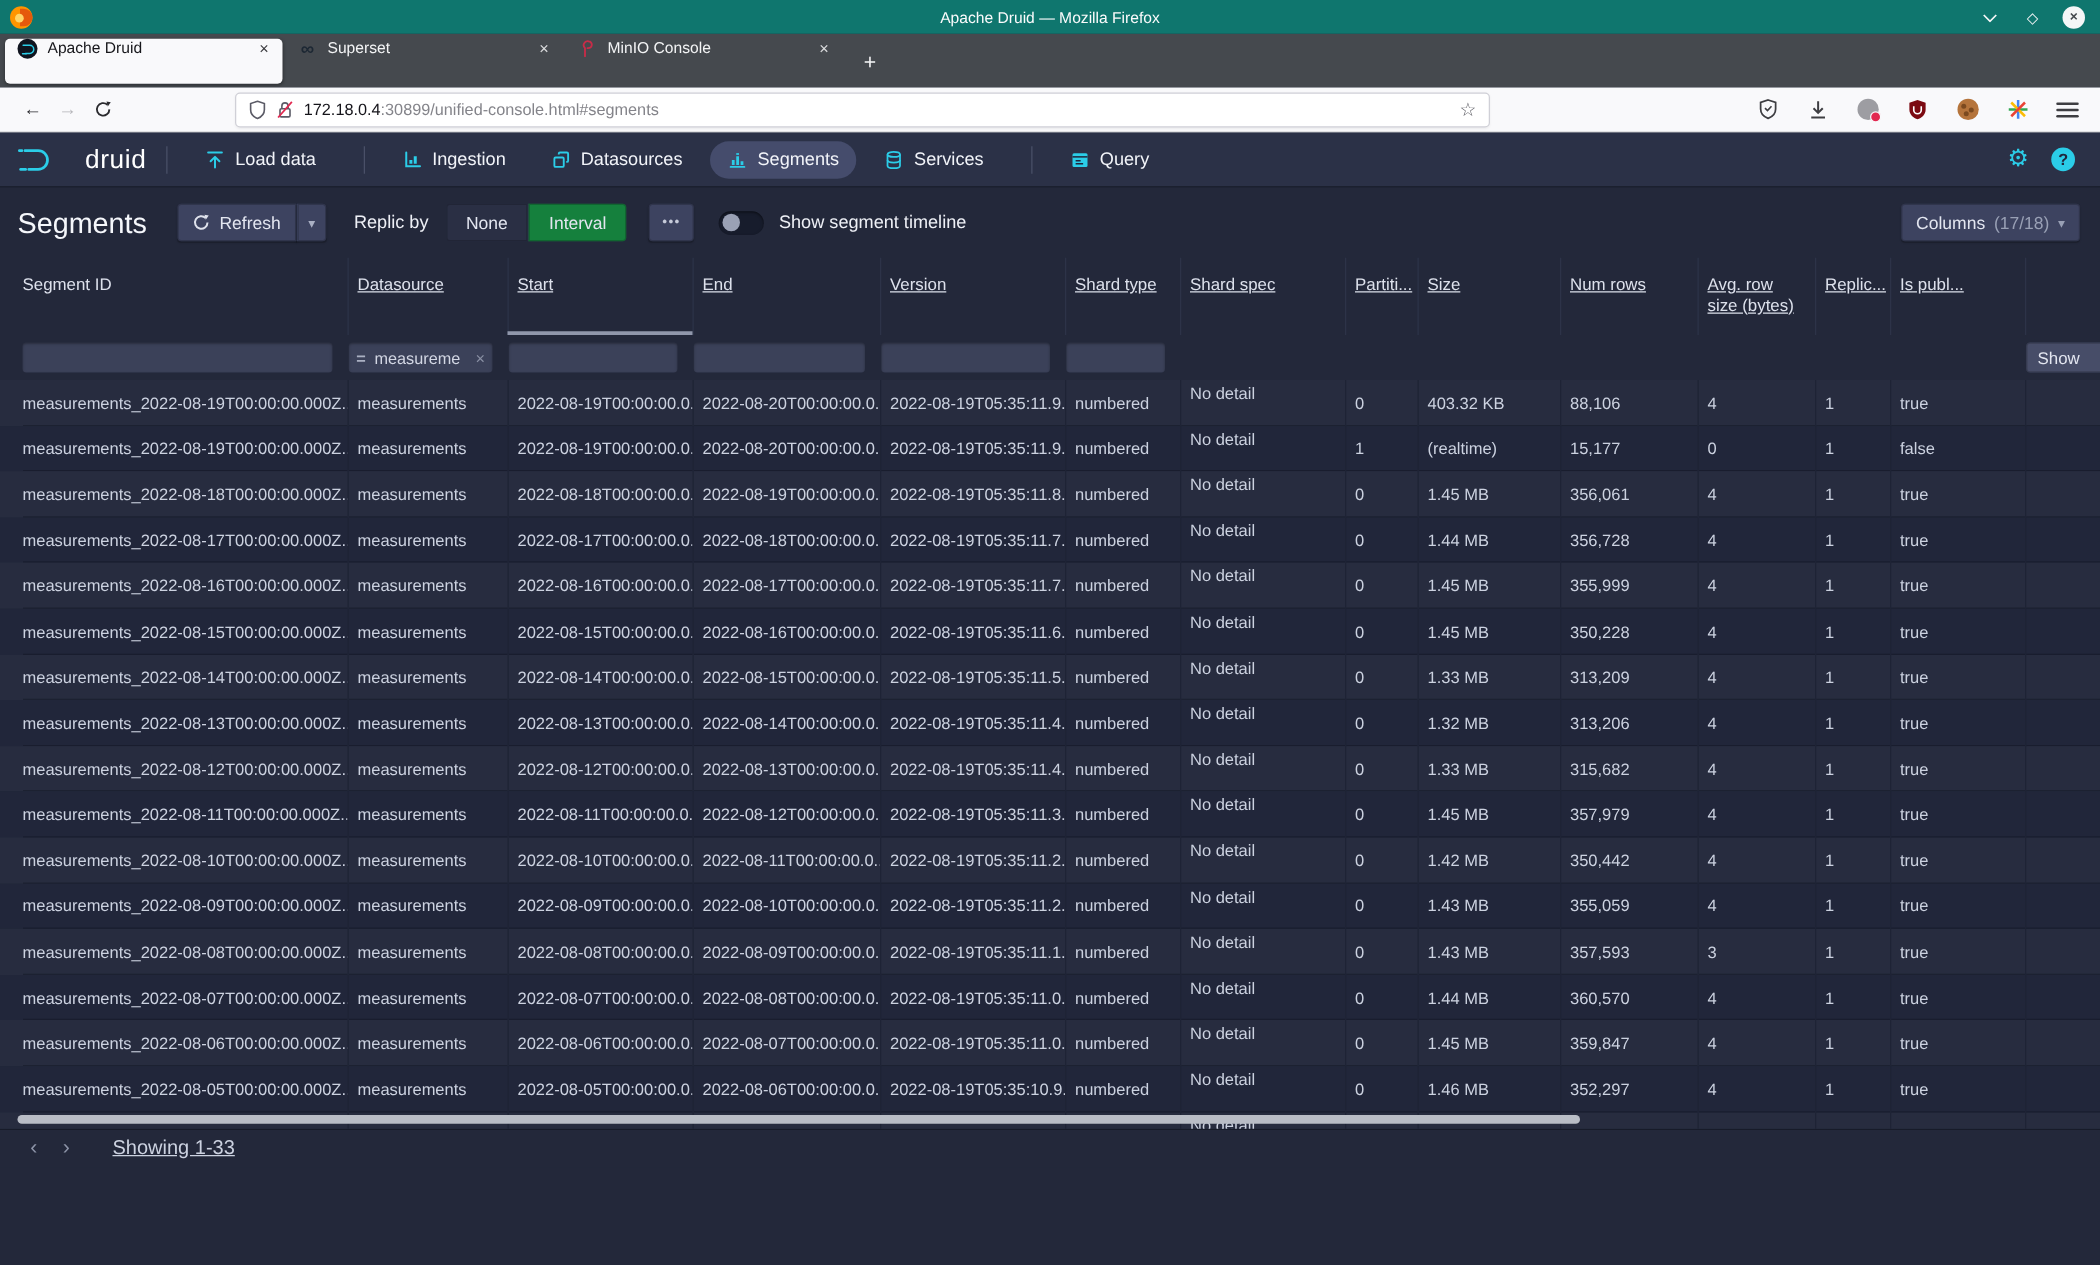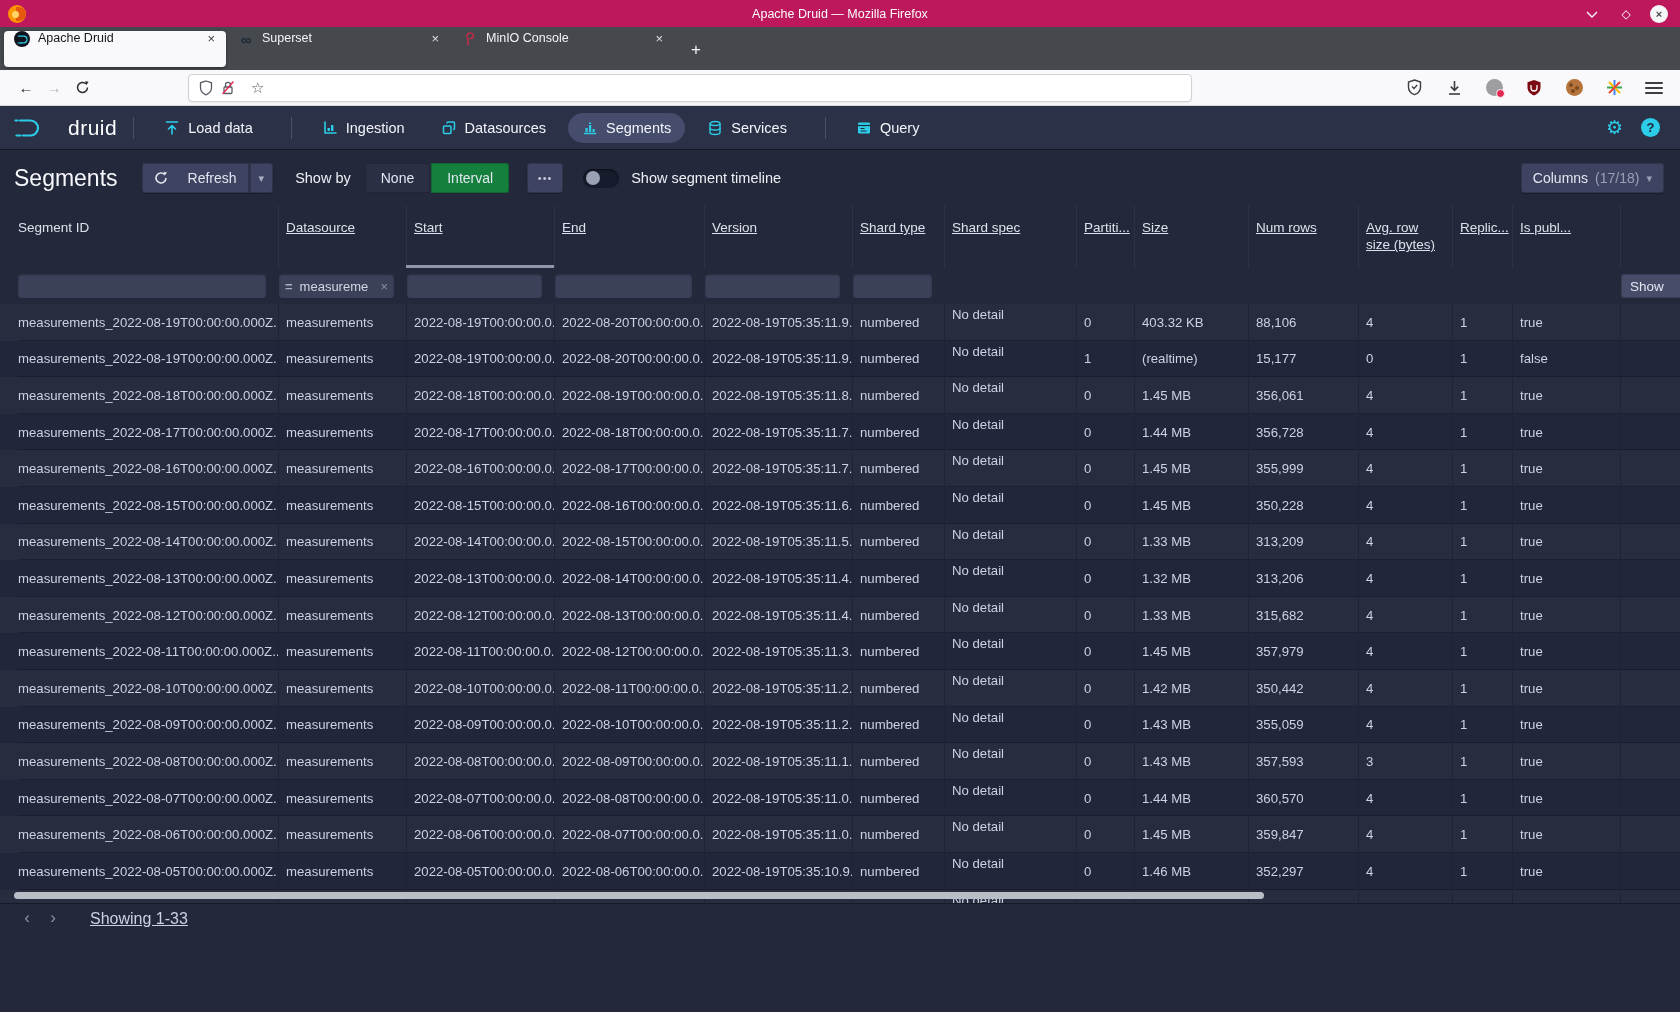--- a/index.html
+++ b/index.html
@@ -1,21 +1,21 @@
 <!DOCTYPE html>
 <html><head>
 <meta charset="utf-8">
 <style>
   * { margin:0; padding:0; box-sizing:border-box; }
   html,body { width:1680px; height:1012px; overflow:hidden; }
   body { font-family:"Liberation Sans","DejaVu Sans",sans-serif; background:#23283a; }
   .screen { width:1680px; height:1012px; display:flex; flex-direction:column; }
 
   
-  .titlebar { height:27px; background:#be185d; display:flex; align-items:center; position:relative; flex:none;gap:44px; }
+  .titlebar { height:27px; background:#0f766e; display:flex; align-items:center; position:relative; flex:none;gap:44px; }
   .ff-logo { width:18px; height:18px; margin-left:8px; position:relative; }
   .ff-logo .ball { width:18px; height:18px; border-radius:50%; background:#ff9500; position:absolute; }
   .ff-logo .swirl { width:10px; height:14px; border-radius:0 8px 8px 0; background:#e5590c; position:absolute; left:8px; top:2px; }
   .ff-logo .core { width:7px; height:7px; border-radius:50%; background:#ffd567; position:absolute; left:4px; top:6px; }
   .titlebar-title { position:absolute; left:0; right:0; text-align:center; color:#fbfbfc; font-size:12.5px; }
   .win-controls { margin-left:auto; display:flex; align-items:center; gap:16px; padding-right:12px; z-index:2; }
   .win-btn { color:#f5f6f7; font-size:12px; width:16px; text-align:center; cursor:default; }
   .win-close { width:18px; height:18px; background:#f5f6f7; border-radius:50%; color:#45494e; font-size:11px; line-height:18px; text-align:center; font-weight:bold; }
 
   
@@ -58,21 +58,21 @@
   .nav-item.active { background:#454c6c; }
   .nav-right { margin-left:auto; display:flex; align-items:center; gap:18px; padding-right:6px; }
   .gear { color:#2bcde8; font-size:19px; line-height:1; }
   .help-circle { width:19px; height:19px; border-radius:50%; background:#2bcde8; color:#20263c; font-size:13px; font-weight:bold; text-align:center; line-height:19px; }
 
   
   .pageheader { height:56px; display:flex; align-items:center; padding:0 16px 0 14px; flex:none; }
   .page-title { color:#f5f7fb; font-size:23px; margin-right:24px; }
   .btn { background:#3d4360; color:#e3e6f0; font-size:14px; border-radius:3px; height:30px; display:flex; align-items:center; padding:0 12px; box-shadow:inset 0 0 0 1px rgba(0,0,0,.2), 0 1px 1px rgba(0,0,0,.25); }
   .split { display:flex; margin-right:22px; }
-  .split .btn-main { border-radius:3px 0 0 3px; gap:20px; }
+  .split .btn-main { border-radius:3px 0 0 3px; gap:8px; }
   .split .btn-caret { border-radius:0 3px 3px 0; padding:0 9px; border-left:1px solid #2b3046; color:#aab0c4; font-size:11px; }
   .label-text { color:#eef0f6; font-size:14.5px; margin-right:14px; }
   .seg-group { display:flex; margin-right:18px; }
   .seg-btn { height:30px; display:flex; align-items:center; padding:0 16px; font-size:14px; color:#e3e6f0; background:#15803d; box-shadow:inset 0 0 0 1px rgba(0,0,0,.2); }
   .seg-btn.first { border-radius:3px 0 0 3px; background:#2a2f44; }
   .seg-btn.last { border-radius:0 3px 3px 0; border-left:1px solid #2b3046; }
   .more-btn { width:36px; justify-content:center; padding:0; letter-spacing:1px; font-size:11px; color:#c7cbda; margin-right:20px; }
   .toggle { width:36px; height:19px; border-radius:10px; background:#171c2c; position:relative; margin-right:12px; box-shadow:inset 0 1px 2px rgba(0,0,0,.5); }
   .toggle .knob { position:absolute; left:3px; top:2.5px; width:14px; height:14px; border-radius:50%; background:#9aa1b5; }
   .columns-btn { margin-left:auto; gap:7px; }
@@ -181,20 +181,21 @@
             <path d="M7 1 12.5 2.8v5c0 3.6-2.7 5.9-5.5 7-2.8-1.1-5.5-3.4-5.5-7v-5Z" fill="none" stroke="#5b5b66" stroke-width="1.3"></path>
           </svg>
       </span>
       <span class="sep-icn">
         <svg width="14" height="16" viewBox="0 0 14 16">
             <rect x="3" y="7" width="8" height="6.5" rx="1" fill="none" stroke="#5b5b66" stroke-width="1.3"></rect>
             <path d="M4.5 7V4.8a2.5 2.5 0 0 1 5 0V7" fill="none" stroke="#5b5b66" stroke-width="1.3"></path>
             <line x1="1.5" y1="14" x2="12.5" y2="1.5" stroke="#e22850" stroke-width="1.4"></line>
           </svg>
       </span>
+      <span class="url-text"><span class="url-host">172.18.0.4</span><span class="url-rest">:30899/unified-console.html#segments</span></span>
       <span class="star">☆</span>
     </div>
     <div class="tb-icons">
       <span class="tb-icn">
         <svg width="15" height="17" viewBox="0 0 15 17">
             <path d="M7.5 1 13.5 3v5.2c0 4-3 6.4-6 7.5-3-1.1-6-3.5-6-7.5V3Z" fill="none" stroke="#3e3e42" stroke-width="1.4"></path>
             <polyline points="5,7.5 7,9.5 10.2,6" fill="none" stroke="#3e3e42" stroke-width="1.3"></polyline>
           </svg>
       </span>
       <span class="tb-icn">
@@ -308,21 +309,21 @@
     <div class="split">
       <div class="btn btn-main">
         <svg width="14" height="14" viewBox="0 0 14 14">
             <path d="M12 7a5 5 0 1 1-1.5-3.6" fill="none" stroke="#dfe2ec" stroke-width="1.6"></path>
             <polygon points="9.6,0.8 13,1.4 10.6,4.8" fill="#dfe2ec"></polygon>
           </svg>
         <span>Refresh</span>
       </div>
       <div class="btn btn-caret">▾</div>
     </div>
-    <span class="label-text">Show by</span>
+    <span class="label-text">Replic by</span>
     <div class="seg-group">
       <div class="seg-btn first">None</div>
       <div class="seg-btn last">Interval</div>
     </div>
     <div class="btn more-btn">•••</div>
     <div class="toggle">
         <div class="knob"></div>
       </div>
     <span class="label-text">Show segment timeline</span>
     <div class="btn columns-btn">

